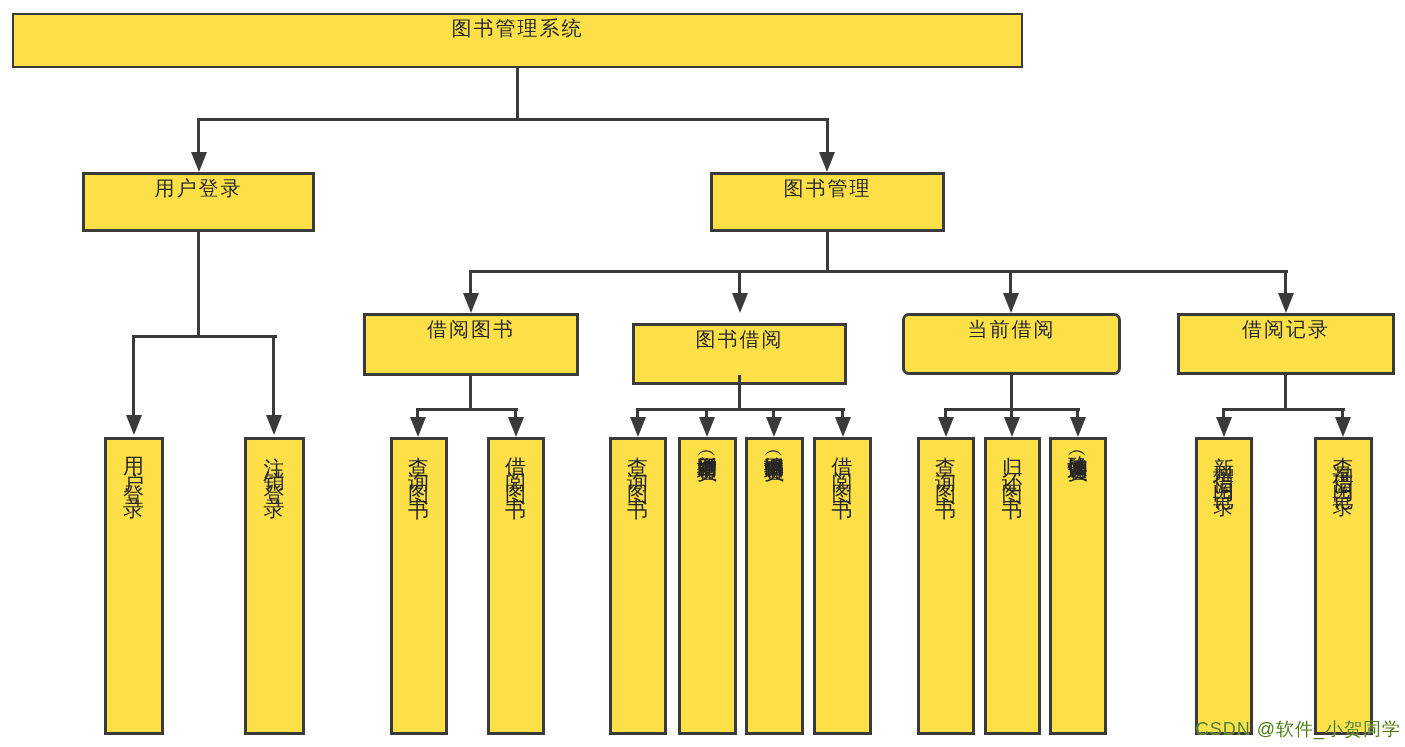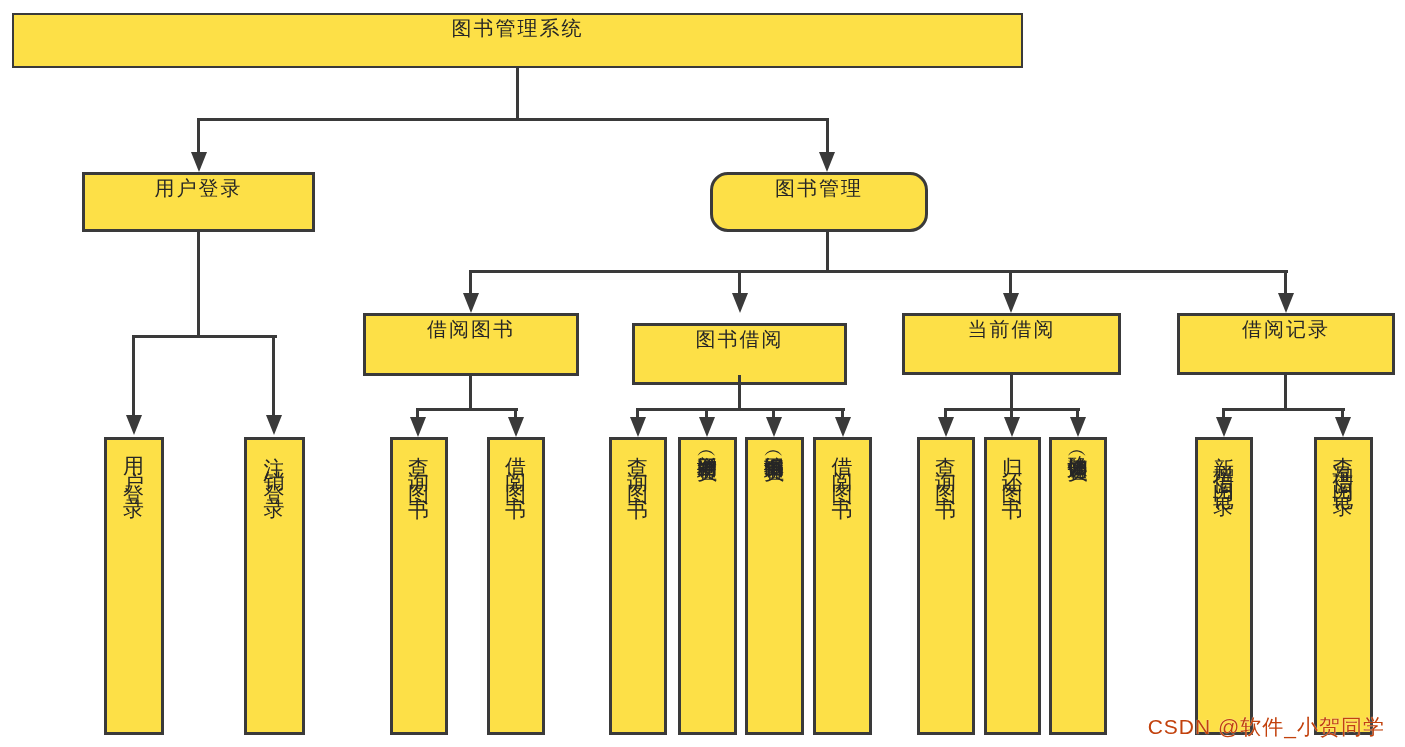--- a/index.html
+++ b/index.html
@@ -20,21 +20,21 @@
   .gap-sm{letter-spacing:1px;font-size:20px;}
 
   .vline,.hline{position:absolute;background:#3a3a3a;}
   .vline{width:3px;}
   .hline{height:3px;}
 
   .arrowhead{position:absolute;width:0;height:0;
              border-left:8px solid transparent;border-right:8px solid transparent;
              border-top:20px solid #3a3a3a;}
 
-  .watermark{position:absolute;right:20px;bottom:6px;font-size:21px;color:#c2410c;
+  .watermark{position:absolute;right:4px;bottom:6px;font-size:18px;color:#4d7c0f;
              letter-spacing:1px;text-shadow:0 0 1px #ffffff;z-index:5;white-space:nowrap;}
 </style>
 </head>
 <body>
 
 <div class="diagram">
 
   <div class="box root" style="left:12px;top:13px;width:1011px;height:55px;">
     <span>图书管理系统</span>
   </div>
@@ -42,21 +42,21 @@
   <div class="vline" style="left:516px;top:68px;height:50px;"></div>
   <div class="hline" style="left:197px;top:118px;width:632px;"></div>
   <div class="vline" style="left:197px;top:118px;height:38px;"></div>
   <div class="arrowhead" style="left:191px;top:152px;"></div>
   <div class="vline" style="left:826px;top:118px;height:38px;"></div>
   <div class="arrowhead" style="left:819px;top:152px;"></div>
 
   <div class="box" style="left:82px;top:172px;width:233px;height:60px;">
     <span>用户登录</span>
   </div>
-  <div class="box" style="left:710px;top:172px;width:218px;height:60px;border-radius:18px;">
+  <div class="box" style="left:710px;top:172px;width:235px;height:60px;">
     <span>图书管理</span>
   </div>
 
   <div class="vline" style="left:197px;top:232px;height:103px;"></div>
   <div class="hline" style="left:132px;top:335px;width:145px;"></div>
   <div class="vline" style="left:132px;top:335px;height:84px;"></div>
   <div class="arrowhead" style="left:126px;top:415px;"></div>
   <div class="vline" style="left:272px;top:335px;height:84px;"></div>
   <div class="arrowhead" style="left:266px;top:415px;"></div>
 
@@ -70,21 +70,21 @@
   <div class="arrowhead" style="left:1003px;top:293px;"></div>
   <div class="vline" style="left:1284px;top:270px;height:28px;"></div>
   <div class="arrowhead" style="left:1278px;top:293px;"></div>
 
   <div class="box" style="left:363px;top:313px;width:216px;height:63px;">
     <span>借阅图书</span>
   </div>
   <div class="box" style="left:632px;top:323px;width:215px;height:62px;">
     <span>图书借阅</span>
   </div>
-  <div class="box" style="left:902px;top:313px;width:219px;height:62px;">
+  <div class="box" style="left:902px;top:313px;width:219px;height:62px;border-radius:7px;">
     <span>当前借阅</span>
   </div>
   <div class="box" style="left:1177px;top:313px;width:218px;height:62px;">
     <span>借阅记录</span>
   </div>
 
   <div class="vline" style="left:469px;top:375px;height:33px;"></div>
   <div class="hline" style="left:416px;top:408px;width:102px;"></div>
   <div class="vline" style="left:416px;top:408px;height:14px;"></div>
   <div class="arrowhead" style="left:410px;top:417px;"></div>

